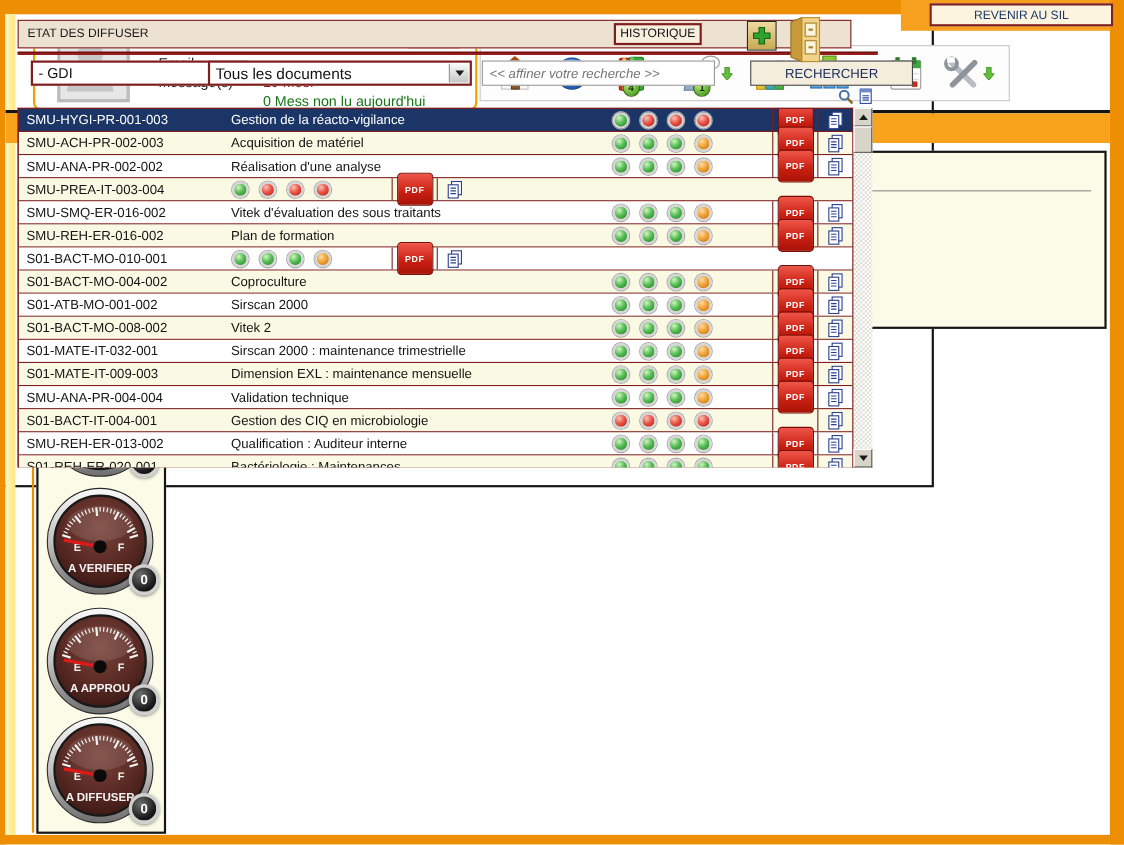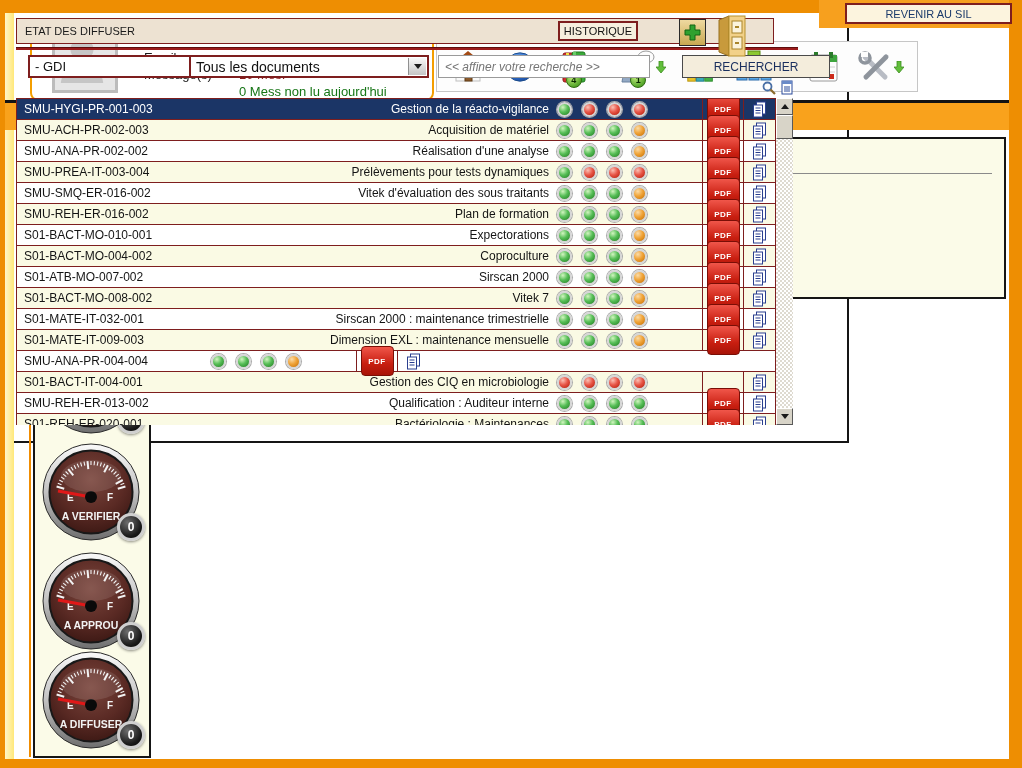--- a/index.html
+++ b/index.html
@@ -109,21 +109,21 @@
   #mini-icons{position:absolute;left:762px;top:80px;display:flex;gap:5px;align-items:flex-end;}
 
   
   #doc-table{position:absolute;left:16px;top:98px;width:760px;height:327px;overflow:hidden;
        border:1px solid #7E1E1E;border-bottom:none;box-sizing:border-box;background:#7f1d1d;}
   .doc-row{display:flex;height:21px;box-sizing:border-box;border-bottom:1px solid #7E1E1E;
        align-items:center;font-size:12px;color:#141414;background:#FFFFFF;cursor:pointer;}
   .doc-row.alt{background:#FAFAE4;}
   .doc-row.selected{background:#1B3566;color:#FFFFFF;}
   .cell-code{width:186px;padding-left:7px;white-space:nowrap;overflow:hidden;box-sizing:border-box;}
-  .cell-title{flex:1;padding-left:7px;white-space:nowrap;overflow:hidden;text-align:right;}
+  .cell-title{flex:1;padding-left:7px;white-space:nowrap;overflow:hidden;}
   .cell-leds{width:105px;display:flex;gap:10px;align-items:center;padding-left:8px;box-sizing:border-box;}
   .row-spacer{width:48px;}
   .cell-pdf{width:40px;border-left:1px solid #7E1E1E;align-self:stretch;display:flex;
        align-items:center;justify-content:center;}
   .cell-copy{width:31px;border-left:1px solid #7E1E1E;align-self:stretch;display:flex;
        align-items:center;justify-content:center;}
   .led{width:15px;height:15px;border-radius:50%;border:2px solid #D6D6D6;box-sizing:border-box;
        box-shadow:0 0 0 1px #ABABAB;}
   .led.green{background:radial-gradient(circle at 35% 30%,#D2F5C0,#57BE57 45%,#2D8C2D 85%);}
   .led.red{background:radial-gradient(circle at 35% 30%,#FBC0B4,#E85648 45%,#BF2716 85%);}
@@ -600,21 +600,20 @@
         <rect x="4.5" y="1" width="9" height="12" fill="#FFF" stroke="#2A3F8F"></rect>
         <rect x="1.5" y="4" width="9" height="12" fill="#FFF" stroke="#2A3F8F"></rect>
         <line x1="3.5" y1="7" x2="8.5" y2="7" stroke="#2A3F8F"></line>
         <line x1="3.5" y1="9.5" x2="8.5" y2="9.5" stroke="#2A3F8F"></line>
         <line x1="3.5" y1="12" x2="8.5" y2="12" stroke="#2A3F8F"></line>
       </svg>
     </div>
   </div>
         <div class="doc-row alt">
     <div class="cell-code">SMU-PREA-IT-003-004</div>
-    <div class="cell-title">Prélèvements pour tests dynamiques</div>
     <div class="cell-leds">
             <span class="led green"></span>
             <span class="led red"></span>
             <span class="led red"></span>
             <span class="led red"></span>
           </div>
     <div class="row-spacer"></div>
     <div class="cell-pdf">
       <span class="pdf-button">PDF</span>
     </div>
@@ -669,21 +668,20 @@
         <rect x="4.5" y="1" width="9" height="12" fill="#FFF" stroke="#2A3F8F"></rect>
         <rect x="1.5" y="4" width="9" height="12" fill="#FFF" stroke="#2A3F8F"></rect>
         <line x1="3.5" y1="7" x2="8.5" y2="7" stroke="#2A3F8F"></line>
         <line x1="3.5" y1="9.5" x2="8.5" y2="9.5" stroke="#2A3F8F"></line>
         <line x1="3.5" y1="12" x2="8.5" y2="12" stroke="#2A3F8F"></line>
       </svg>
     </div>
   </div>
         <div class="doc-row">
     <div class="cell-code">S01-BACT-MO-010-001</div>
-    <div class="cell-title">Expectorations</div>
     <div class="cell-leds">
             <span class="led green"></span>
             <span class="led green"></span>
             <span class="led green"></span>
             <span class="led orange"></span>
           </div>
     <div class="row-spacer"></div>
     <div class="cell-pdf">
       <span class="pdf-button">PDF</span>
     </div>
@@ -714,21 +712,21 @@
       <svg width="15" height="17" viewBox="0 0 15 17">
         <rect x="4.5" y="1" width="9" height="12" fill="#FFF" stroke="#2A3F8F"></rect>
         <rect x="1.5" y="4" width="9" height="12" fill="#FFF" stroke="#2A3F8F"></rect>
         <line x1="3.5" y1="7" x2="8.5" y2="7" stroke="#2A3F8F"></line>
         <line x1="3.5" y1="9.5" x2="8.5" y2="9.5" stroke="#2A3F8F"></line>
         <line x1="3.5" y1="12" x2="8.5" y2="12" stroke="#2A3F8F"></line>
       </svg>
     </div>
   </div>
         <div class="doc-row">
-    <div class="cell-code">S01-ATB-MO-007-002</div>
+    <div class="cell-code">S01-ATB-MO-001-002</div>
     <div class="cell-title">Sirscan 2000</div>
     <div class="cell-leds">
             <span class="led green"></span>
             <span class="led green"></span>
             <span class="led green"></span>
             <span class="led orange"></span>
           </div>
     <div class="row-spacer"></div>
     <div class="cell-pdf">
       <span class="pdf-button">PDF</span>
@@ -738,21 +736,21 @@
         <rect x="4.5" y="1" width="9" height="12" fill="#FFF" stroke="#2A3F8F"></rect>
         <rect x="1.5" y="4" width="9" height="12" fill="#FFF" stroke="#2A3F8F"></rect>
         <line x1="3.5" y1="7" x2="8.5" y2="7" stroke="#2A3F8F"></line>
         <line x1="3.5" y1="9.5" x2="8.5" y2="9.5" stroke="#2A3F8F"></line>
         <line x1="3.5" y1="12" x2="8.5" y2="12" stroke="#2A3F8F"></line>
       </svg>
     </div>
   </div>
         <div class="doc-row alt">
     <div class="cell-code">S01-BACT-MO-008-002</div>
-    <div class="cell-title">Vitek 7</div>
+    <div class="cell-title">Vitek 2</div>
     <div class="cell-leds">
             <span class="led green"></span>
             <span class="led green"></span>
             <span class="led green"></span>
             <span class="led orange"></span>
           </div>
     <div class="row-spacer"></div>
     <div class="cell-pdf">
       <span class="pdf-button">PDF</span>
     </div>
@@ -807,20 +805,21 @@
         <rect x="4.5" y="1" width="9" height="12" fill="#FFF" stroke="#2A3F8F"></rect>
         <rect x="1.5" y="4" width="9" height="12" fill="#FFF" stroke="#2A3F8F"></rect>
         <line x1="3.5" y1="7" x2="8.5" y2="7" stroke="#2A3F8F"></line>
         <line x1="3.5" y1="9.5" x2="8.5" y2="9.5" stroke="#2A3F8F"></line>
         <line x1="3.5" y1="12" x2="8.5" y2="12" stroke="#2A3F8F"></line>
       </svg>
     </div>
   </div>
         <div class="doc-row">
     <div class="cell-code">SMU-ANA-PR-004-004</div>
+    <div class="cell-title">Validation technique</div>
     <div class="cell-leds">
             <span class="led green"></span>
             <span class="led green"></span>
             <span class="led green"></span>
             <span class="led orange"></span>
           </div>
     <div class="row-spacer"></div>
     <div class="cell-pdf">
       <span class="pdf-button">PDF</span>
     </div>

